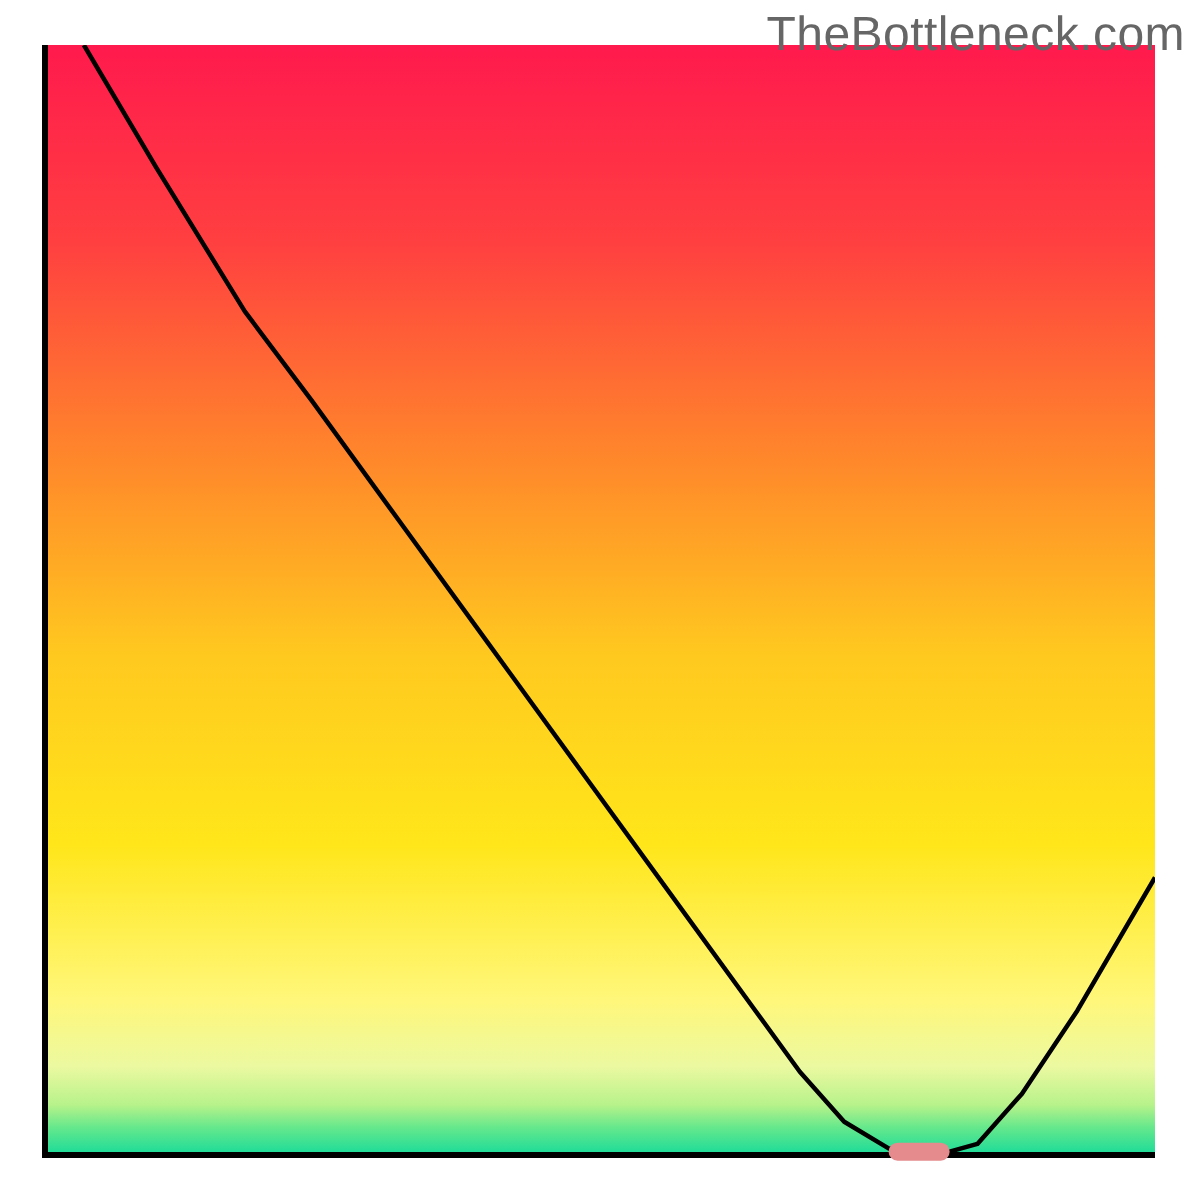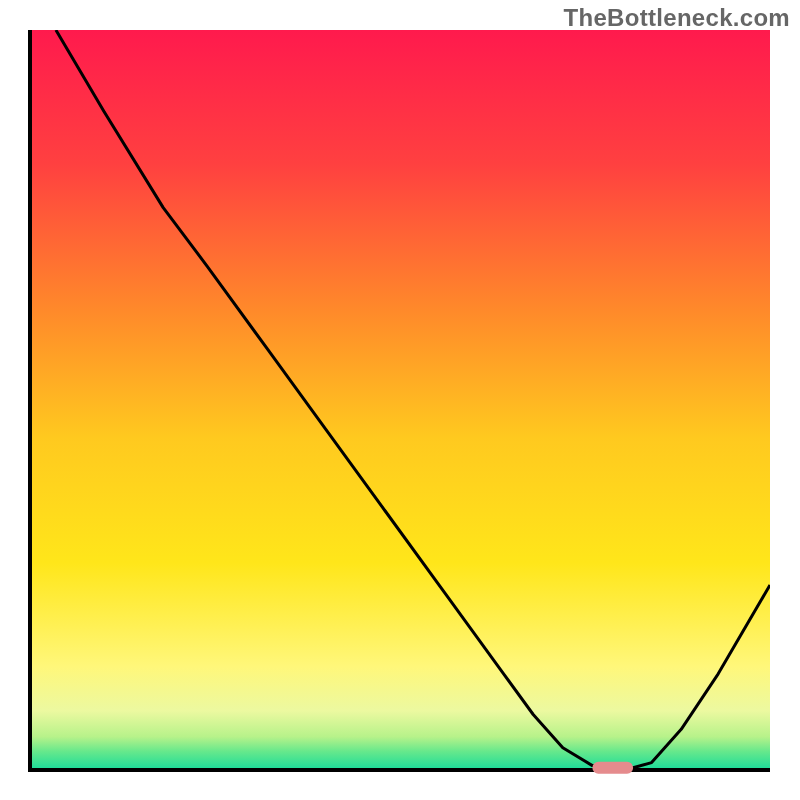--- a/index.html
+++ b/index.html
@@ -12,22 +12,22 @@
   }
   .frame {
     position: relative;
     width: 800px;
     height: 800px;
   }
   .watermark {
     position: absolute;
     top: 4px;
     right: 10px;
-    font-size: 24px;
-    font-weight: bold;
+    font-size: 32px;
+    font-weight: normal;
     color: #666666;
     letter-spacing: 0.3px;
     z-index: 30;
   }
   svg.plot {
     position: absolute;
     left: 0;
     top: 0;
   }
 </style>

